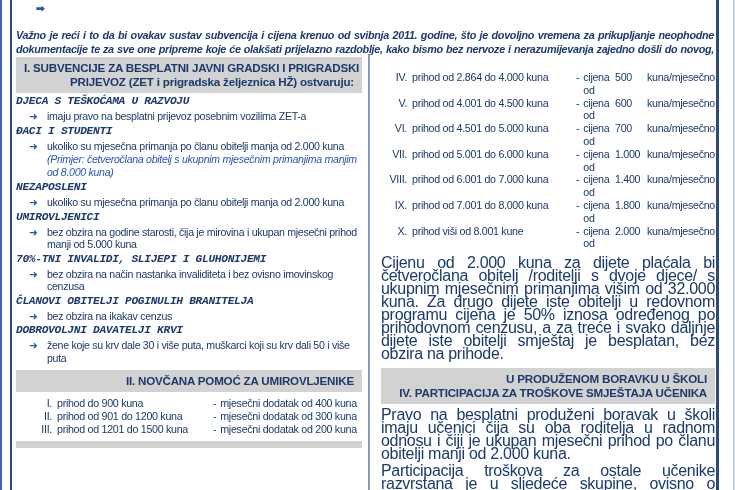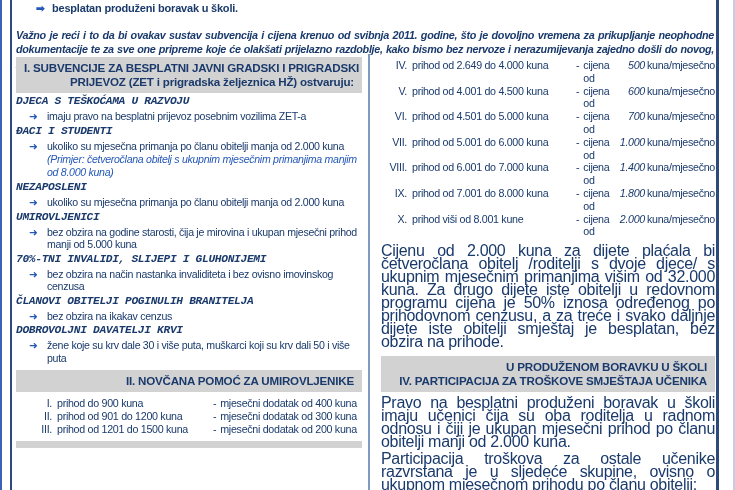--- a/index.html
+++ b/index.html
@@ -49,38 +49,37 @@
   .para { font-size:16px; letter-spacing:-0.3px; line-height:13px; text-align:justify; margin-top:4px; }
 
   .tbl { margin-top:5px; }
   .trow { display:flex; font-size:10.7px; letter-spacing:-0.3px; line-height:12.8px; }
   .tbl-left { padding-left:10px; }
   .tnum  { width:26px; text-align:right; flex:none; }
   .tlabel{ flex:none; margin-left:5px; }
   .tbl-left  .tlabel { width:152px; }
   .tbl-right .tlabel { width:160px; }
   .tdash { flex:none; margin:0 4px; }
-  .tamt  { width:30px; text-align:right; flex:none; margin:0 2px;font-style:italic; }
+  .tamt  { width:30px; flex:none; margin:0 2px; }
 
   .gray-sliver { height:7px; background:var(--header-bg, #d2d2d2); margin-top:6px; }
 </style>
 </head>
 <body>
 
 <div class="page">
   <div class="edge-left"></div>
   <div class="vline-left"></div>
   <div class="vline-right"></div>
   <div class="edge-right-faint"></div>
   <div class="col-divider"></div>
 
   <div class="intro">
     <div class="intro-bullet">
       <span class="arrow">➡</span>
-      <span>besplatan produženi boravak u školi.</span>
     </div>
     <p class="intro-para">Važno je reći i to da bi ovakav sustav subvencija i cijena krenuo od svibnja 2011. godine, što je dovoljno vremena za prikupljanje neophodne dokumentacije te za sve one pripreme koje će olakšati prijelazno razdoblje, kako bismo bez nervoze i nerazumijevanja zajedno došli do novog, pravednijeg sustava.</p>
   </div>
 
   <div class="col-left">
 
     <div class="sec-header">
       <div>I. SUBVENCIJE ZA BESPLATNI JAVNI GRADSKI I PRIGRADSKI</div>
       <div>PRIJEVOZ  (ZET i prigradska željeznica HŽ) ostvaruju:</div>
     </div>
@@ -152,24 +151,24 @@
         <span class="tdash">-</span>
         <span>mjesečni dodatak od 200 kuna</span>
       </div>
     </div>
 
     <div class="gray-sliver"></div>
   </div>
 
   <div class="col-right">
 
-    <div class="tbl tbl-right" style="margin-top:2px;">
+    <div class="tbl tbl-right" style="margin-top:14px;">
       <div class="trow">
         <span class="tnum">IV.</span>
-        <span class="tlabel">prihod od 2.649 do 4.000 kuna</span>
+        <span class="tlabel">prihod od 2.864 do 4.000 kuna</span>
         <span class="tdash">-</span>
         <span>cijena od</span>
         <span class="tamt">500</span>
         <span>kuna/mjesečno</span>
       </div>
       <div class="trow">
         <span class="tnum">V.</span>
         <span class="tlabel">prihod od 4.001 do 4.500 kuna</span>
         <span class="tdash">-</span>
         <span>cijena od</span>

